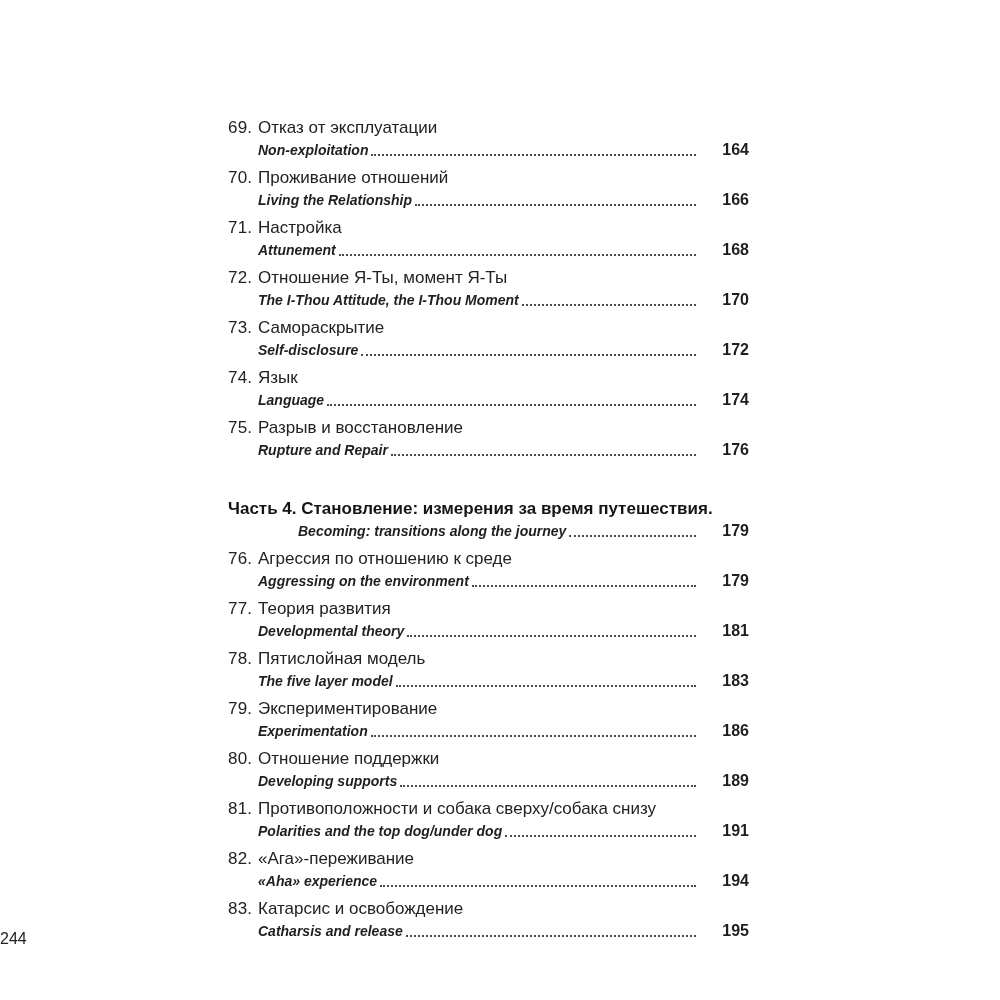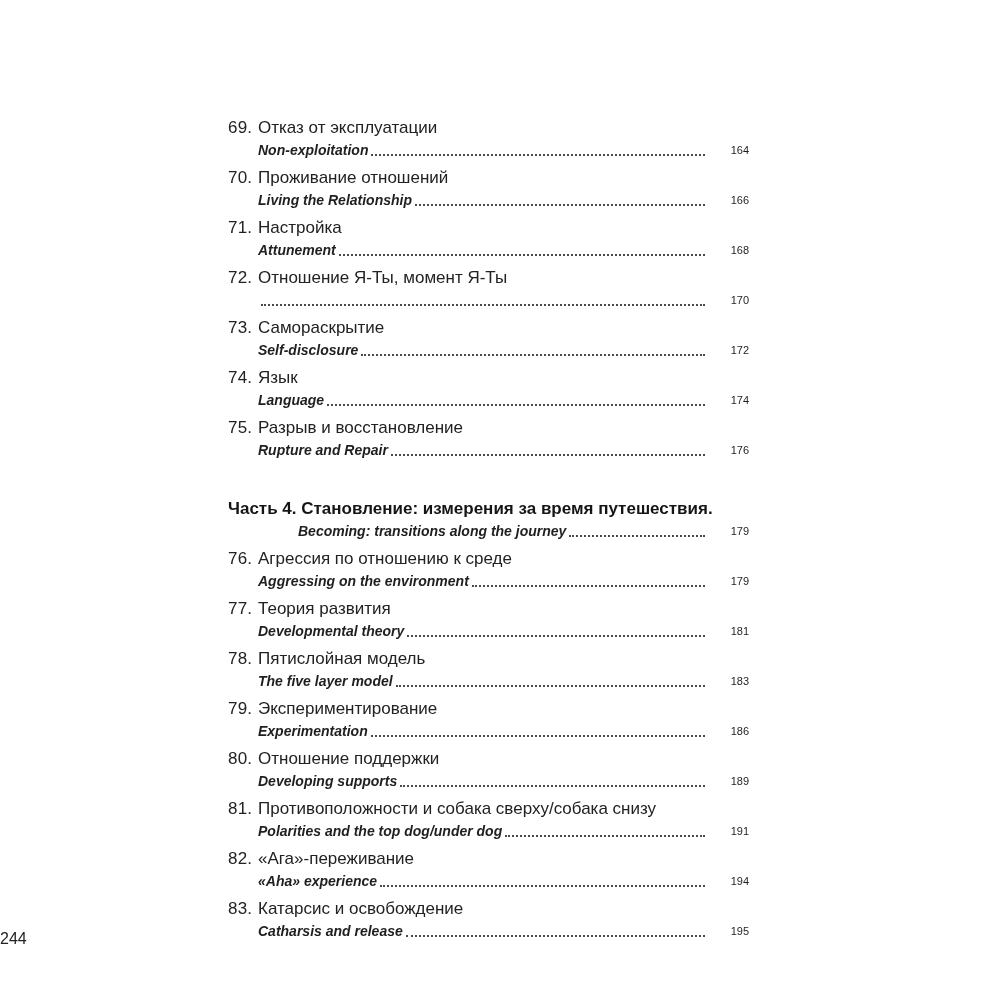--- a/index.html
+++ b/index.html
@@ -54,22 +54,22 @@
     color: #1f1f1f;
     white-space: nowrap;
   }
   .dots {
     flex: 1 1 auto;
     border-bottom: 2px dotted #4a4a4a;
     margin: 0 2px 5px 3px;
     min-width: 12px;
   }
   .pg {
-    font-size: 11px;
-    font-weight: 400;
+    font-size: 16px;
+    font-weight: 700;
     color: #1f1f1f;
     white-space: nowrap;
     margin-left: 24px;
   }
   
   .section {
     margin-top: 20px;
     margin-bottom: 5px;
   }
   .section .sectitle {
@@ -135,20 +135,21 @@
           <span class="dots"></span>
           <span class="pg">168</span>
         </div>
       </div>
       <div class="entry">
         <div class="titlerow">
           <span class="num">72.</span>
           <span class="title">Отношение Я-Ты, момент Я-Ты</span>
         </div>
         <div class="subrow">
+          <span class="sub">The I-Thou Attitude, the I-Thou Moment</span>
           <span class="dots"></span>
           <span class="pg">170</span>
         </div>
       </div>
       <div class="entry">
         <div class="titlerow">
           <span class="num">73.</span>
           <span class="title">Самораскрытие</span>
         </div>
         <div class="subrow">

